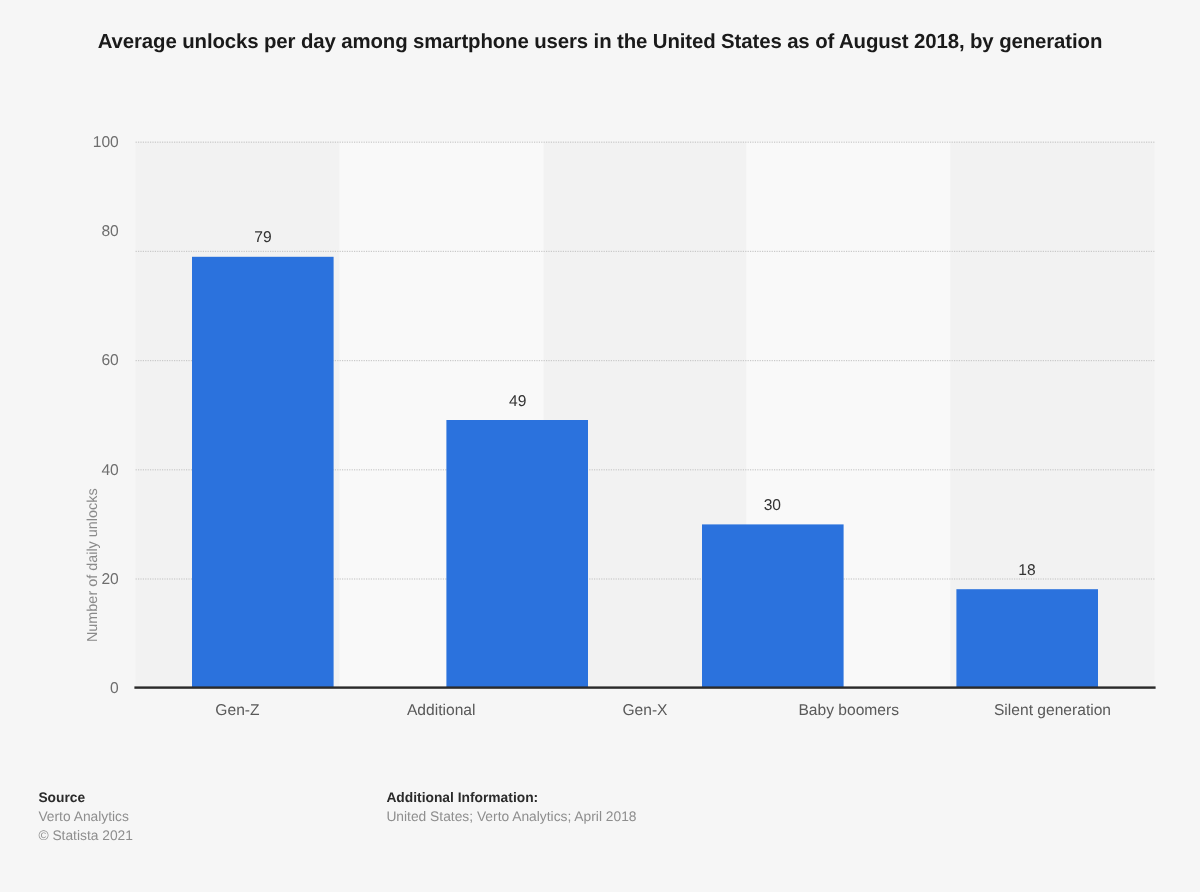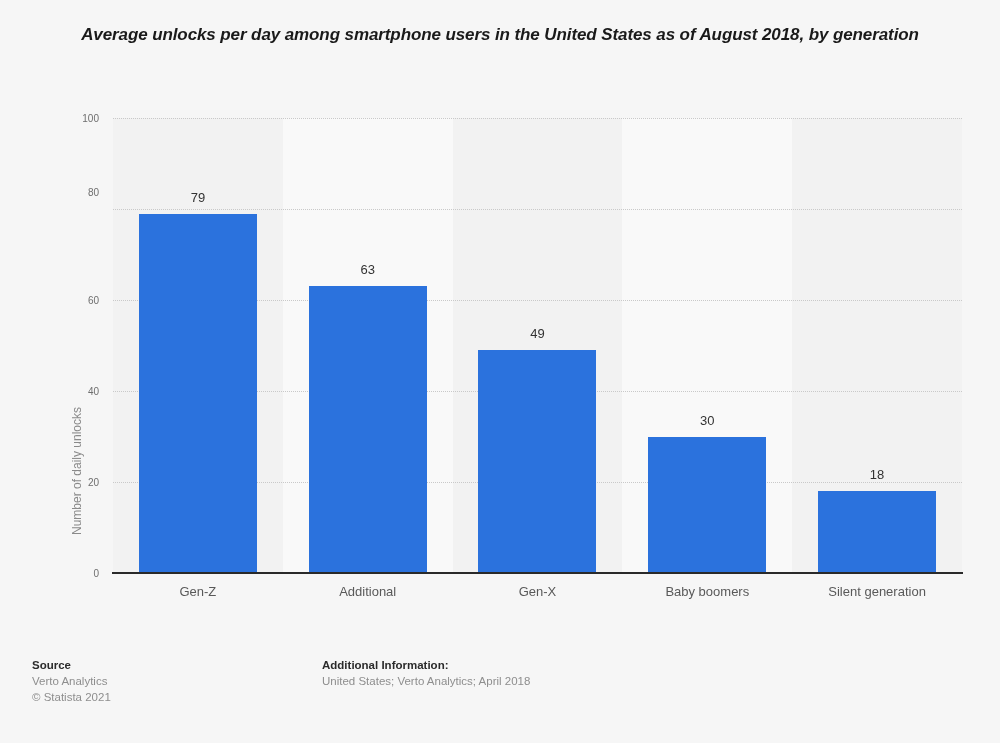--- a/index.html
+++ b/index.html
@@ -22,21 +22,20 @@
     position: absolute;
     left: 60px;
     top: 22px;
     width: 880px;
     text-align: center;
     font-size: 17px;
     font-weight: bold;
     line-height: 26px;
     color: #1a1a1a;
     letter-spacing: -0.1px;
-    font-style: italic;
   }
 
   
   #plot-area {
     position: absolute;
     left: 113px;
     top: 118px;
     width: 849px;
     height: 455px;
   }
@@ -72,21 +71,21 @@
     height: 2px;
     background: #2a2a2a;
   }
 
   
   .y-tick-label {
     position: absolute;
     right: 0;
     width: 44px;
     text-align: right;
-    font-size: 10px;
+    font-size: 13px;
     color: #6e6e6e;
     transform: translateY(-50%);
     white-space: nowrap;
   }
   #y-ticks {
     position: absolute;
     left: 47px;
     top: 118px;
     width: 52px;
     height: 455px;
@@ -203,24 +202,20 @@
   <div class="gridline" style="top:182px;"></div>
   <div class="gridline" style="top:273px;"></div>
   <div class="gridline" style="top:364px;"></div>
 
   <div id="bars-layer">
     <div class="bar-slot">
       <div class="bar-value" style="bottom: 369.45px;">79</div>
       <div class="bar" style="height: 359.45px; background: rgb(43, 114, 221);"></div>
     </div>
     <div class="bar-slot">
-      <div class="bar-value" style="bottom: 296.65px;">63</div>
-      <div class="bar" style="height: 286.65px; background: rgb(43, 114, 221);"></div>
-    </div>
-    <div class="bar-slot">
       <div class="bar-value" style="bottom: 232.95px; text-align: center;">49</div>
       <div class="bar" style="height: 222.95px; background: rgb(43, 114, 221);"></div>
     </div>
     <div class="bar-slot">
       <div class="bar-value" style="bottom: 146.5px;">30</div>
       <div class="bar" style="height: 136.5px; background: rgb(43, 114, 221);"></div>
     </div>
     <div class="bar-slot">
       <div class="bar-value" style="bottom: 91.9px;">18</div>
       <div class="bar" style="height: 81.9px; background: rgb(43, 114, 221);"></div>

